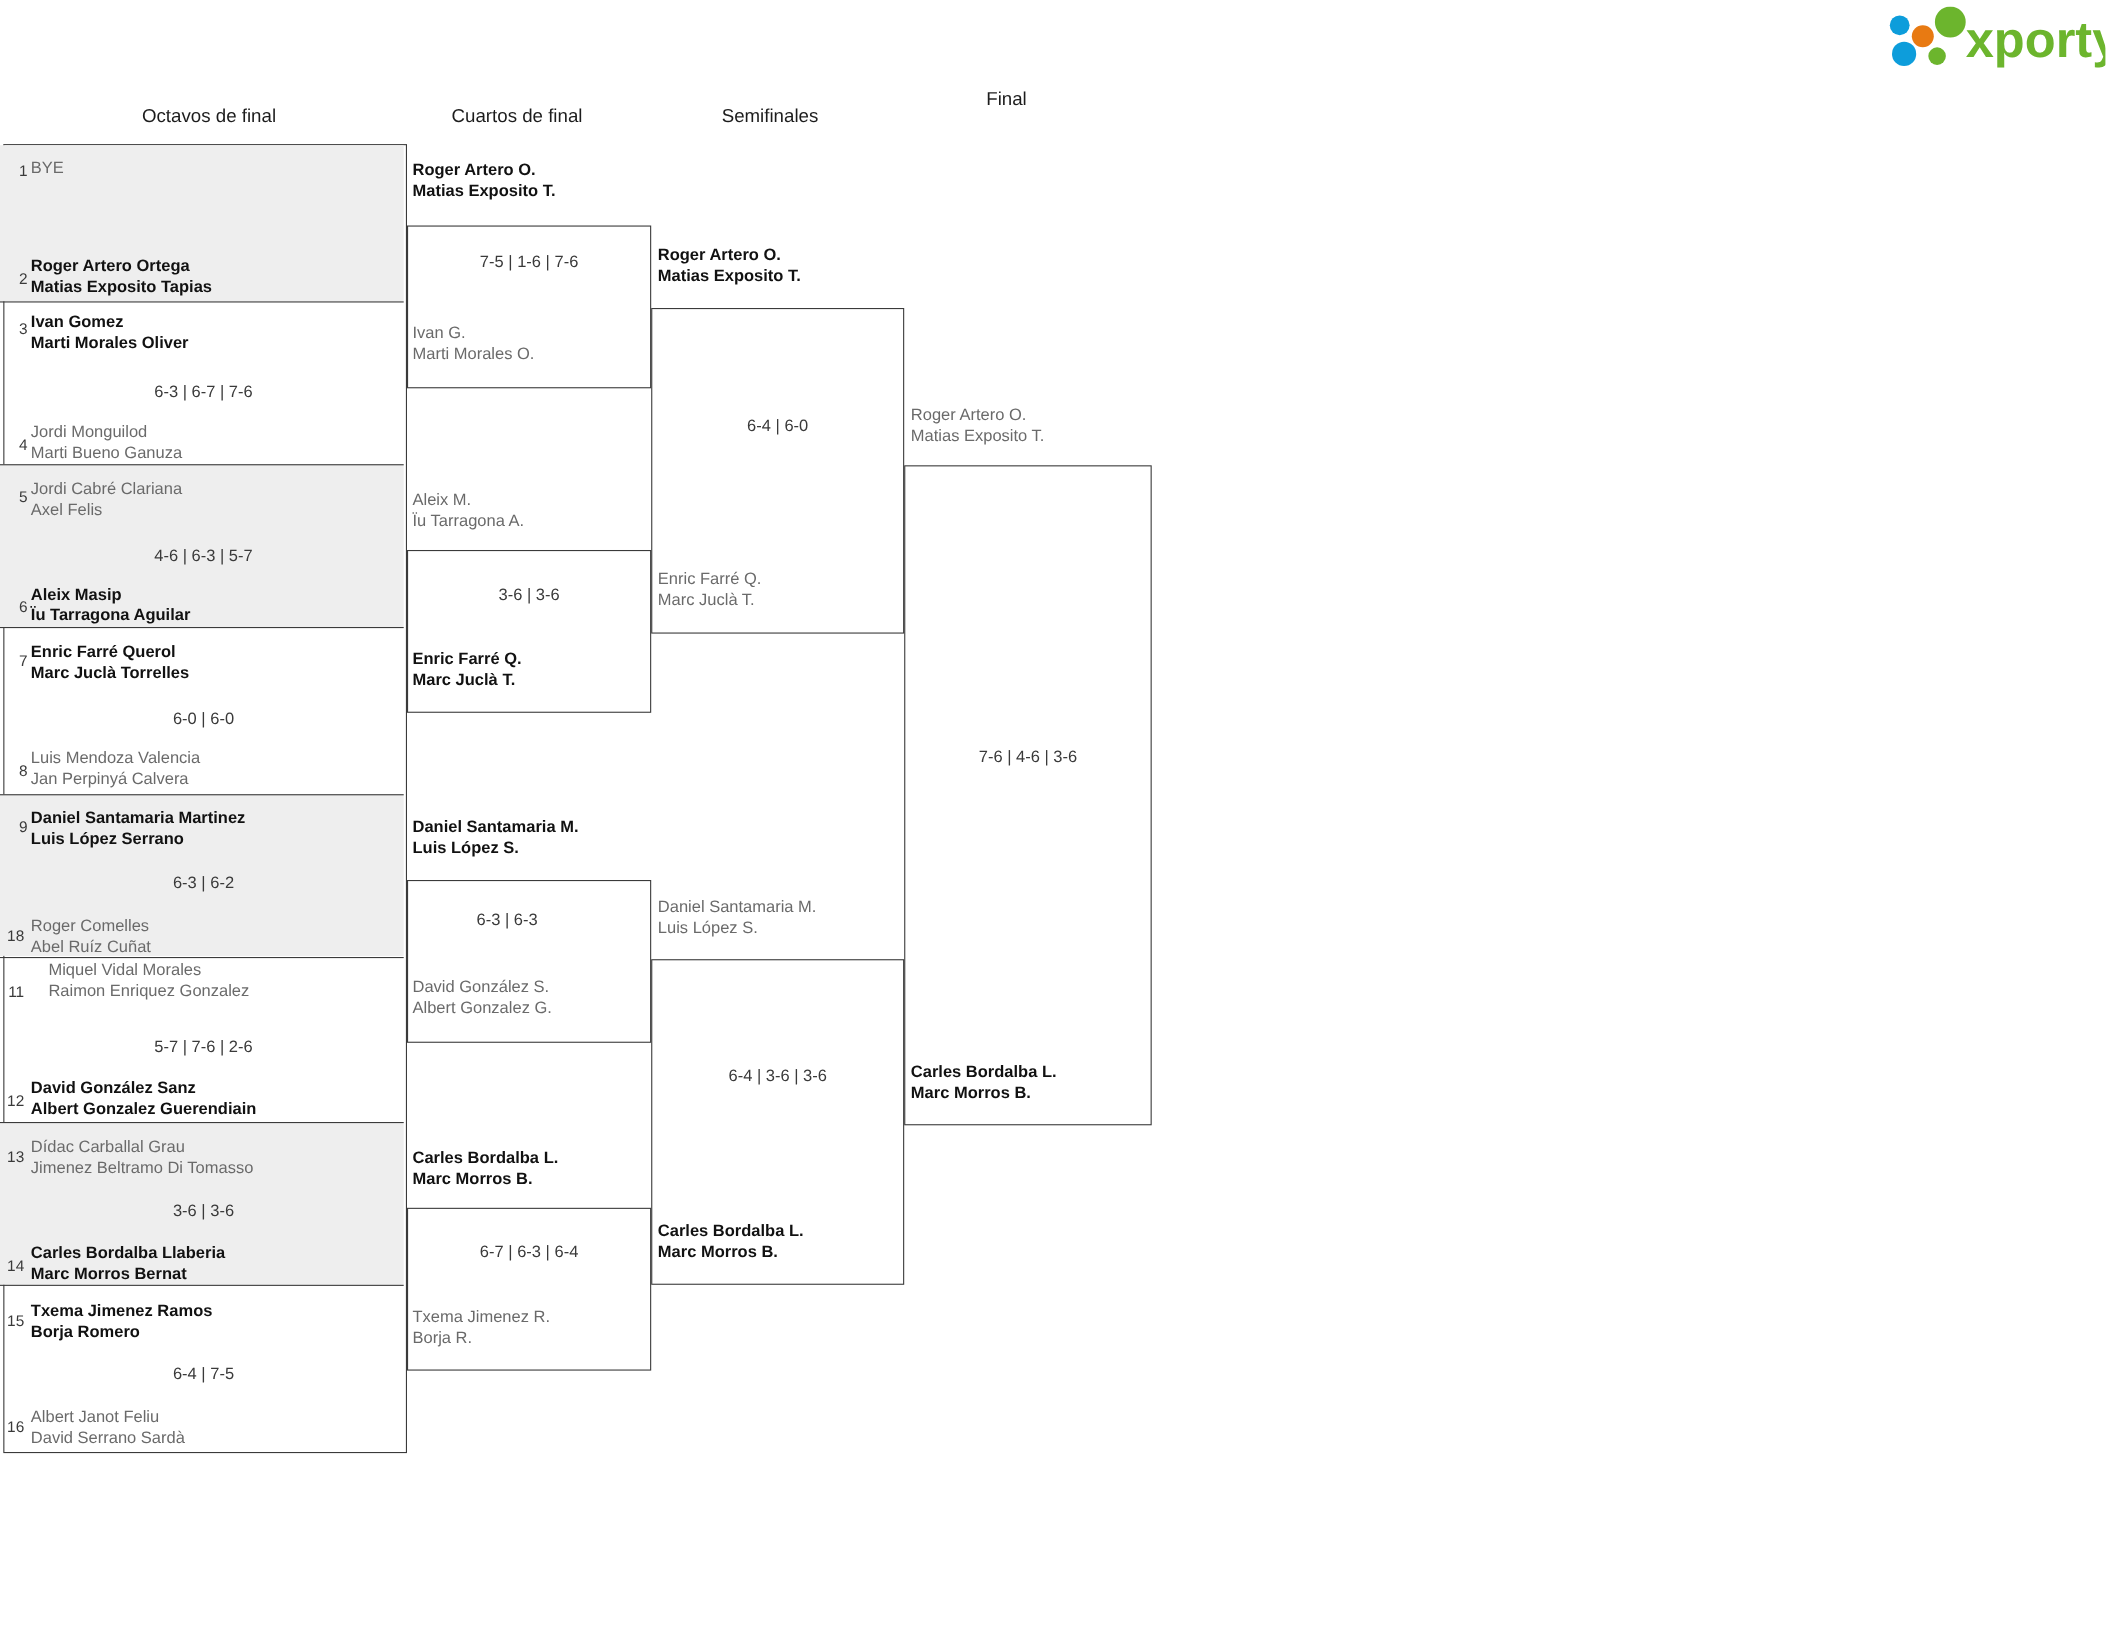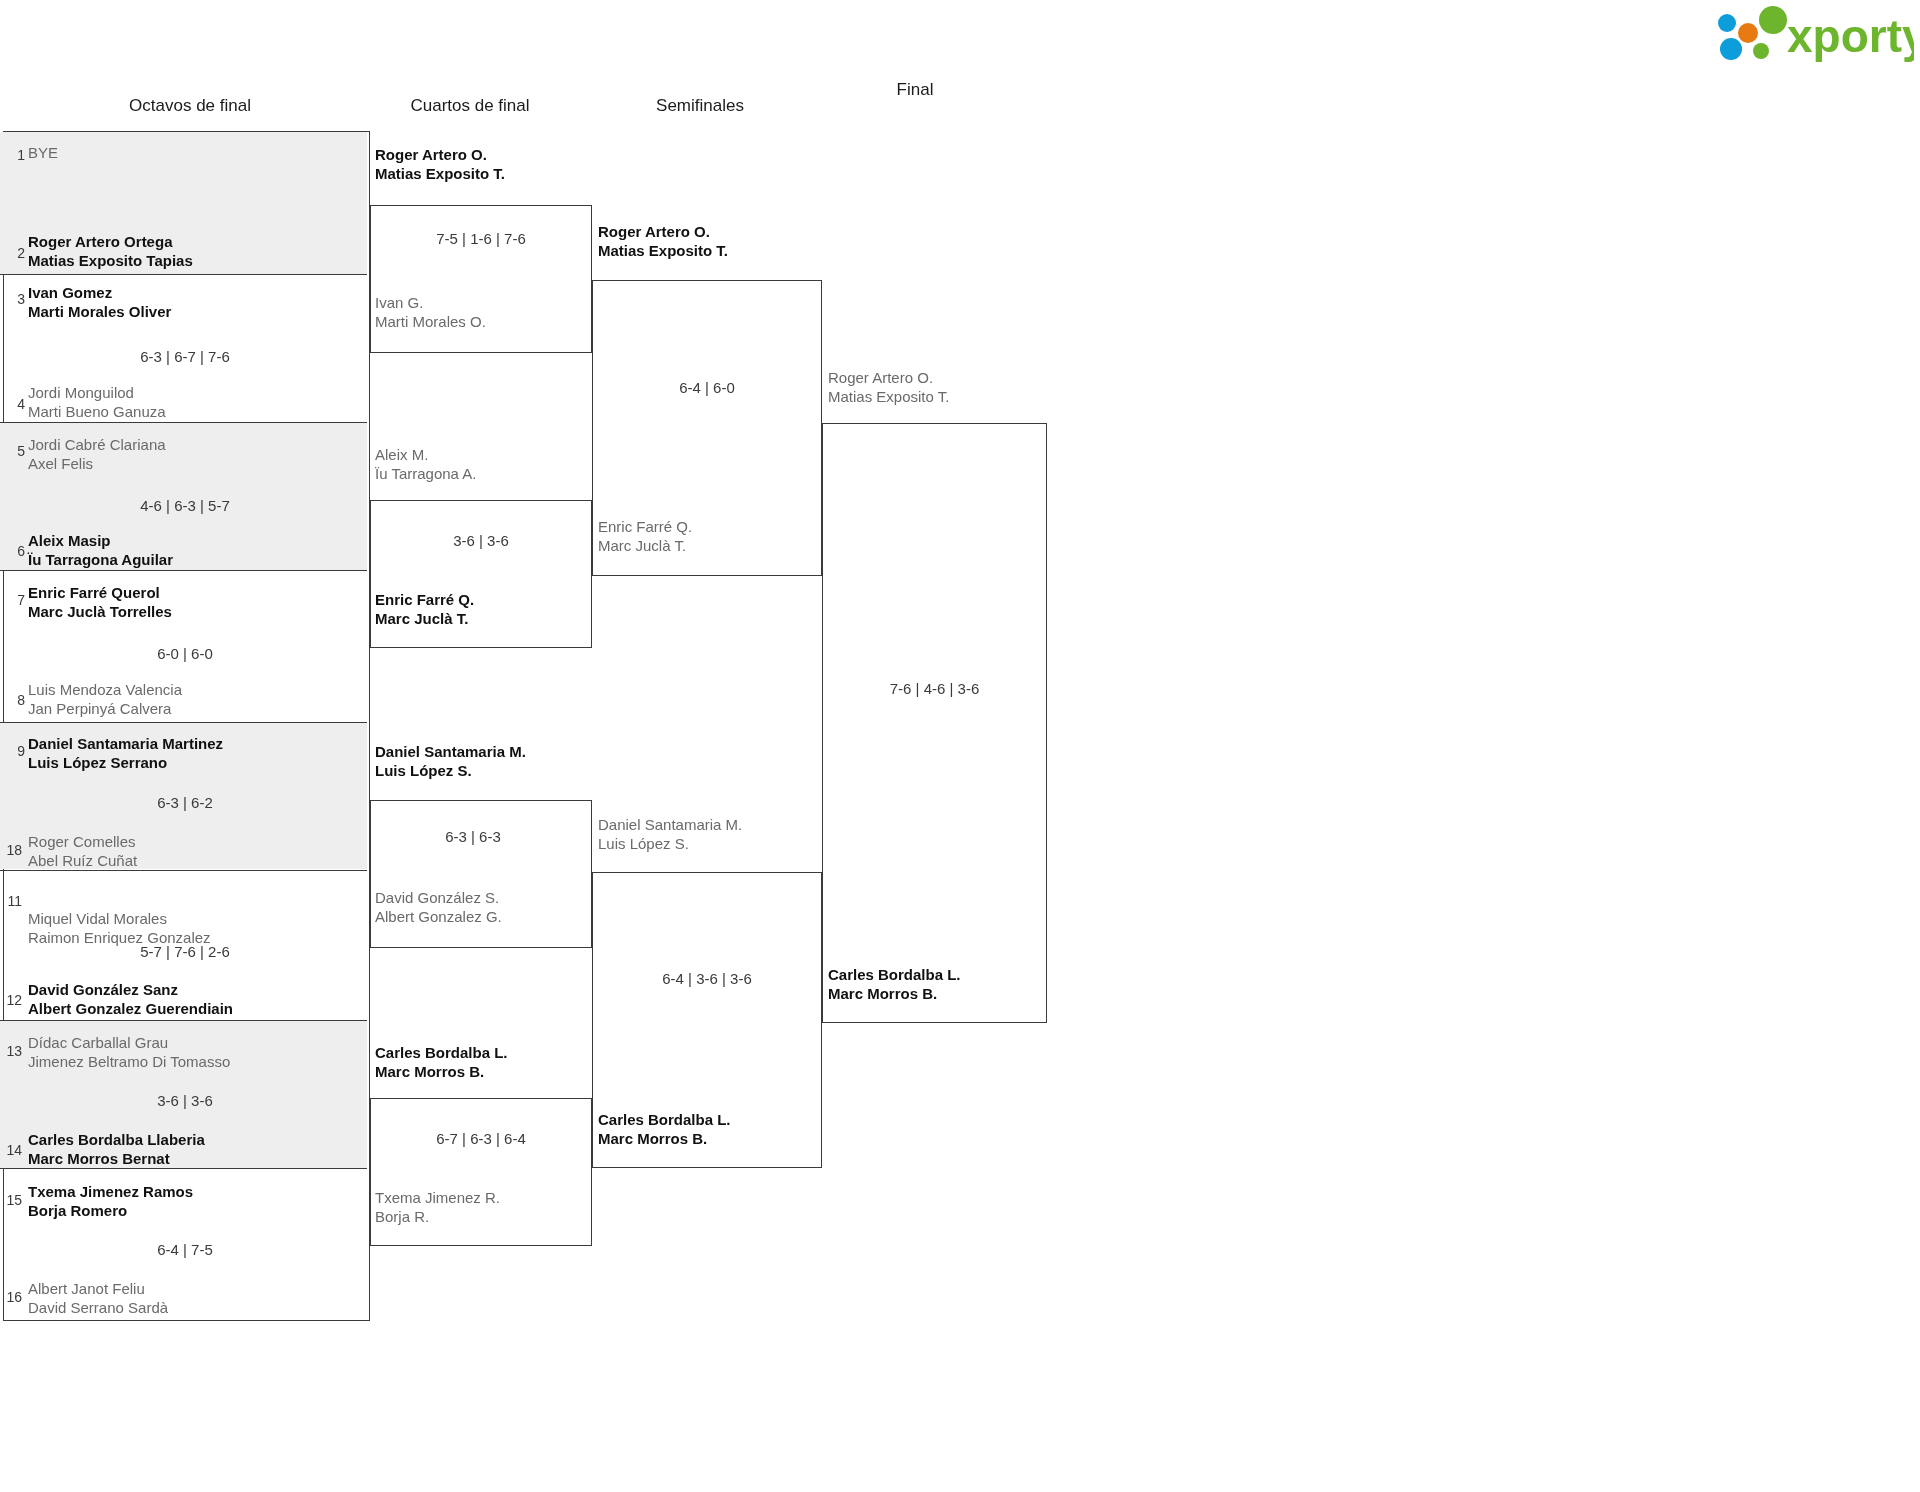--- a/index.html
+++ b/index.html
@@ -136,21 +136,21 @@
     <span class="ln">Luis López Serrano</span>
   </div>
 
   <div class="seed" style="left:0px;top:842px;">18</div>
   <div class="team lose" style="top:832px;">
     <span class="ln">Roger Comelles</span>
     <span class="ln">Abel Ruíz Cuñat</span>
   </div>
 
   <div class="seed" style="left:0px;top:893px;">11</div>
-  <div class="team lose" style="top:909px;">
+  <div class="team lose" style="top:872px;margin-left:16px;">
     <span class="ln">Miquel Vidal Morales</span>
     <span class="ln">Raimon Enriquez Gonzalez</span>
   </div>
 
   <div class="seed" style="left:0px;top:992px;">12</div>
   <div class="team win" style="top:980px;">
     <span class="ln">David González Sanz</span>
     <span class="ln">Albert Gonzalez Guerendiain</span>
   </div>
 
@@ -210,21 +210,21 @@
 
   <div class="mbox" style="left:370px;top:800px;width:222px;height:148px;"></div>
   <div class="mteam win" style="left:375px;top:742px;">
     <span class="ln">Daniel Santamaria M.</span>
     <span class="ln">Luis López S.</span>
   </div>
   <div class="mteam lose" style="left:375px;top:888px;">
     <span class="ln">David González S.</span>
     <span class="ln">Albert Gonzalez G.</span>
   </div>
-  <div class="mscore" style="left:370px;top:828px;width:182px;padding-left:12px;">6-3 | 6-3</div>
+  <div class="mscore" style="left:370px;top:828px;width:182px;">6-3 | 6-3</div>
 
   <div class="mbox" style="left:370px;top:1098px;width:222px;height:148px;"></div>
   <div class="mteam win" style="left:375px;top:1043px;">
     <span class="ln">Carles Bordalba L.</span>
     <span class="ln">Marc Morros B.</span>
   </div>
   <div class="mteam lose" style="left:375px;top:1188px;">
     <span class="ln">Txema Jimenez R.</span>
     <span class="ln">Borja R.</span>
   </div>

